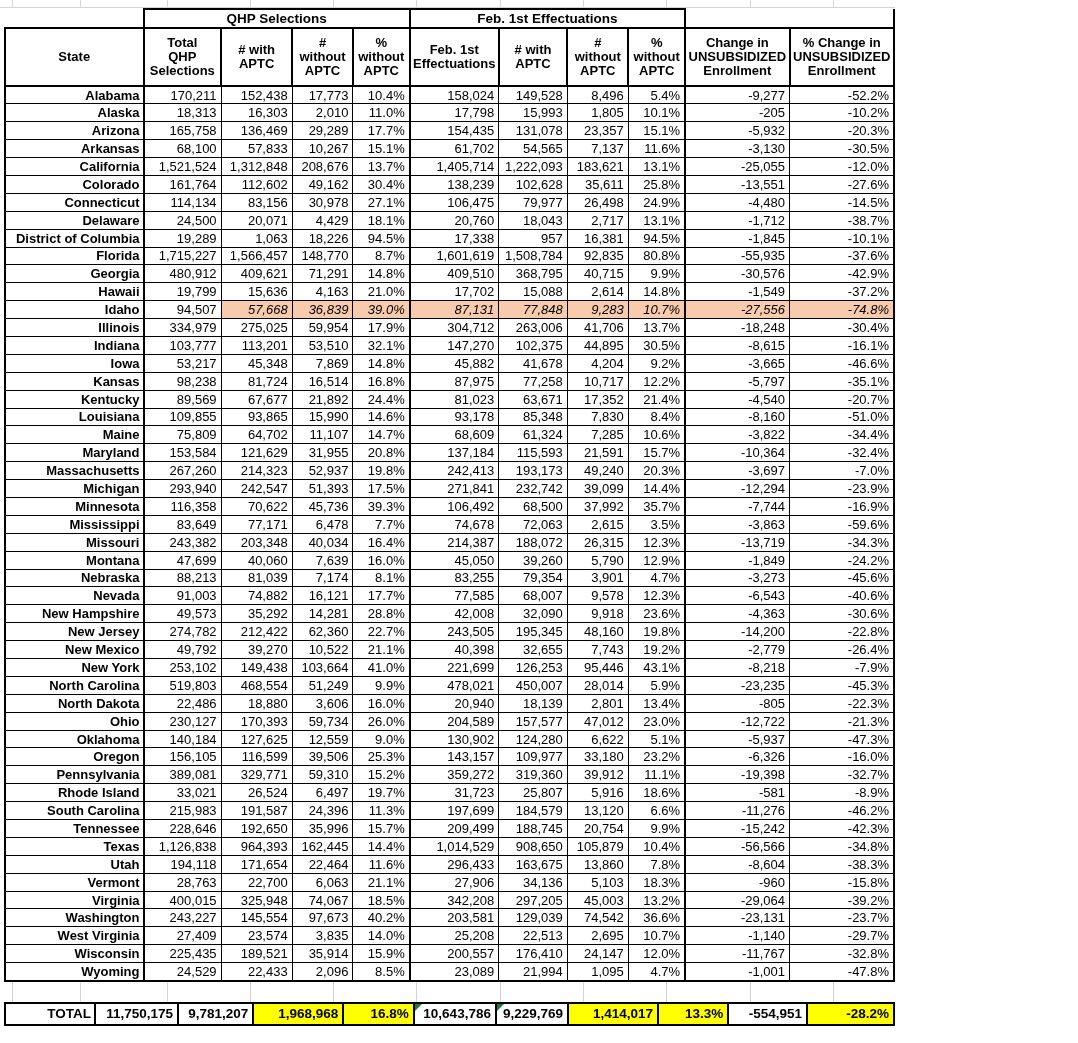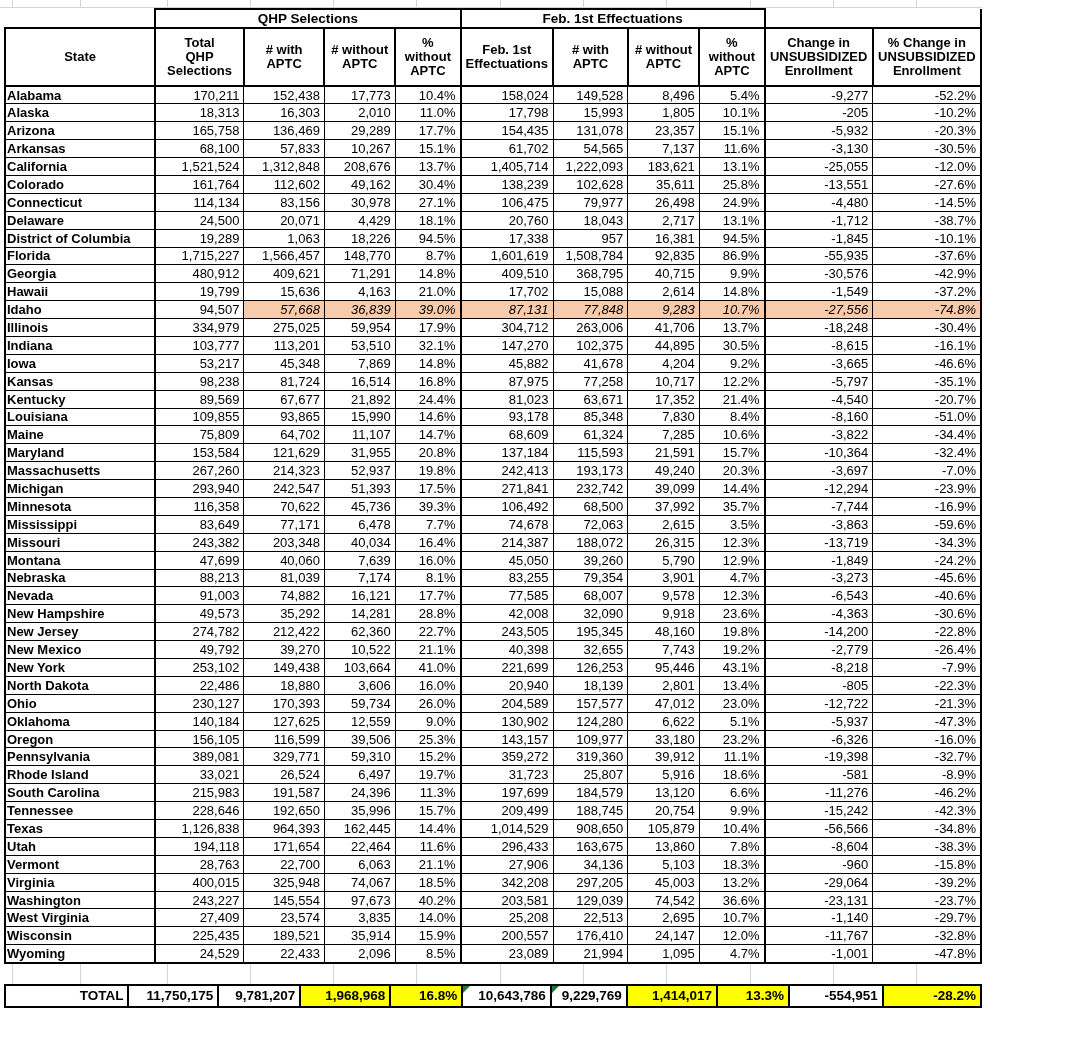--- a/index.html
+++ b/index.html
@@ -5,21 +5,21 @@
   :root{
     --hl-bg:#F8CBAD;
     --yellow:#FFFF00;
     --tri:#1E7A3C;
     --grid:#D4D4D4;
     --border:#000000;
   }
   html,body{margin:0;padding:0;background:#fff;}
   .sheet{
     position:relative;
-    width:982px;height:1043px;
+    width:895px;height:1043px;
     background:#fff;overflow:hidden;
     font-family:"Liberation Sans", sans-serif;
     color:#000;
   }
   
   .topstrip{position:relative;height:7px;border-bottom:1px solid var(--grid);}
   .gaprow{position:relative;height:20px;}
   .vl{position:absolute;top:0;bottom:0;width:1px;background:var(--grid);}
 
   table{border-collapse:collapse;table-layout:fixed;margin-left:4px;}
@@ -40,21 +40,21 @@
     white-space:pre-line;padding:0 1px;
   }
   
   .main tbody td{
     border:1px solid var(--border);
     font-size:13px;height:17.9px;line-height:1;
     vertical-align:middle;
   }
   .main tbody td.state{
     border-left:2px solid var(--border);
-    font-weight:bold;padding:0 3px 0 1px;
+    font-weight:bold;text-align:right;padding:0 3px 0 1px;
   }
   .main tbody td.num{text-align:right;padding:0 4px 0 1px;}
   .main tbody td.bl2{border-left:2px solid var(--border);}
   .main tr > *:last-child{border-right:2px solid var(--border);}
   .main tbody tr:last-child td{border-bottom:2px solid var(--border);}
   .main tbody td.hl{background:var(--hl-bg);font-style:italic;margin-top:28px;}
 
   
   .total td{
     border:2px solid var(--border);
@@ -260,21 +260,21 @@
         </tr>
         <tr>
           <td class="state">Florida</td>
           <td class="num bl2">1,715,227</td>
           <td class="num">1,566,457</td>
           <td class="num">148,770</td>
           <td class="num">8.7%</td>
           <td class="num bl2">1,601,619</td>
           <td class="num">1,508,784</td>
           <td class="num">92,835</td>
-          <td class="num">86.9%</td>
+          <td class="num">80.8%</td>
           <td class="num bl2">-55,935</td>
           <td class="num">-37.6%</td>
         </tr>
         <tr>
           <td class="state">Georgia</td>
           <td class="num bl2">480,912</td>
           <td class="num">409,621</td>
           <td class="num">71,291</td>
           <td class="num">14.8%</td>
           <td class="num bl2">409,510</td>
@@ -562,20 +562,33 @@
           <td class="num bl2">253,102</td>
           <td class="num">149,438</td>
           <td class="num">103,664</td>
           <td class="num">41.0%</td>
           <td class="num bl2">221,699</td>
           <td class="num">126,253</td>
           <td class="num">95,446</td>
           <td class="num">43.1%</td>
           <td class="num bl2">-8,218</td>
           <td class="num">-7.9%</td>
+        </tr>
+        <tr>
+          <td class="state">North Carolina</td>
+          <td class="num bl2">519,803</td>
+          <td class="num">468,554</td>
+          <td class="num">51,249</td>
+          <td class="num">9.9%</td>
+          <td class="num bl2">478,021</td>
+          <td class="num">450,007</td>
+          <td class="num">28,014</td>
+          <td class="num">5.9%</td>
+          <td class="num bl2">-23,235</td>
+          <td class="num">-45.3%</td>
         </tr>
         <tr>
           <td class="state">North Dakota</td>
           <td class="num bl2">22,486</td>
           <td class="num">18,880</td>
           <td class="num">3,606</td>
           <td class="num">16.0%</td>
           <td class="num bl2">20,940</td>
           <td class="num">18,139</td>
           <td class="num">2,801</td>

